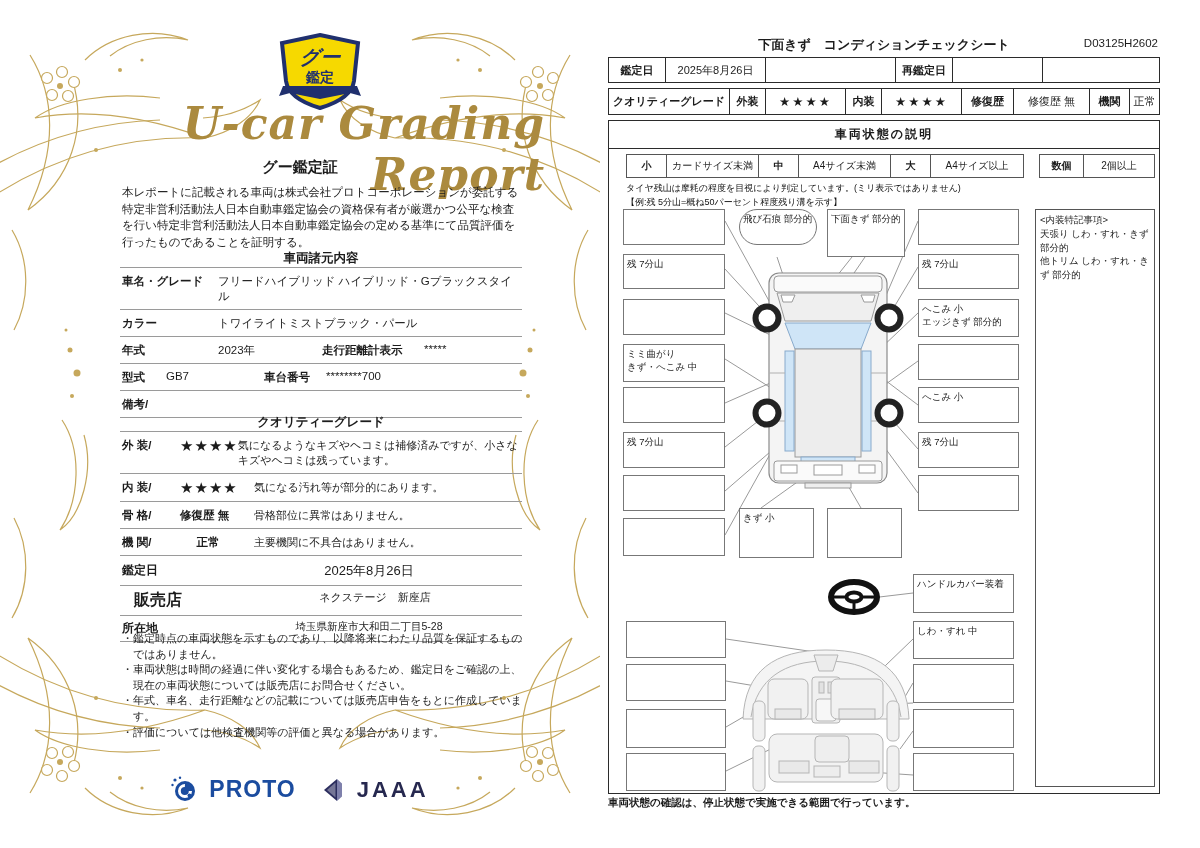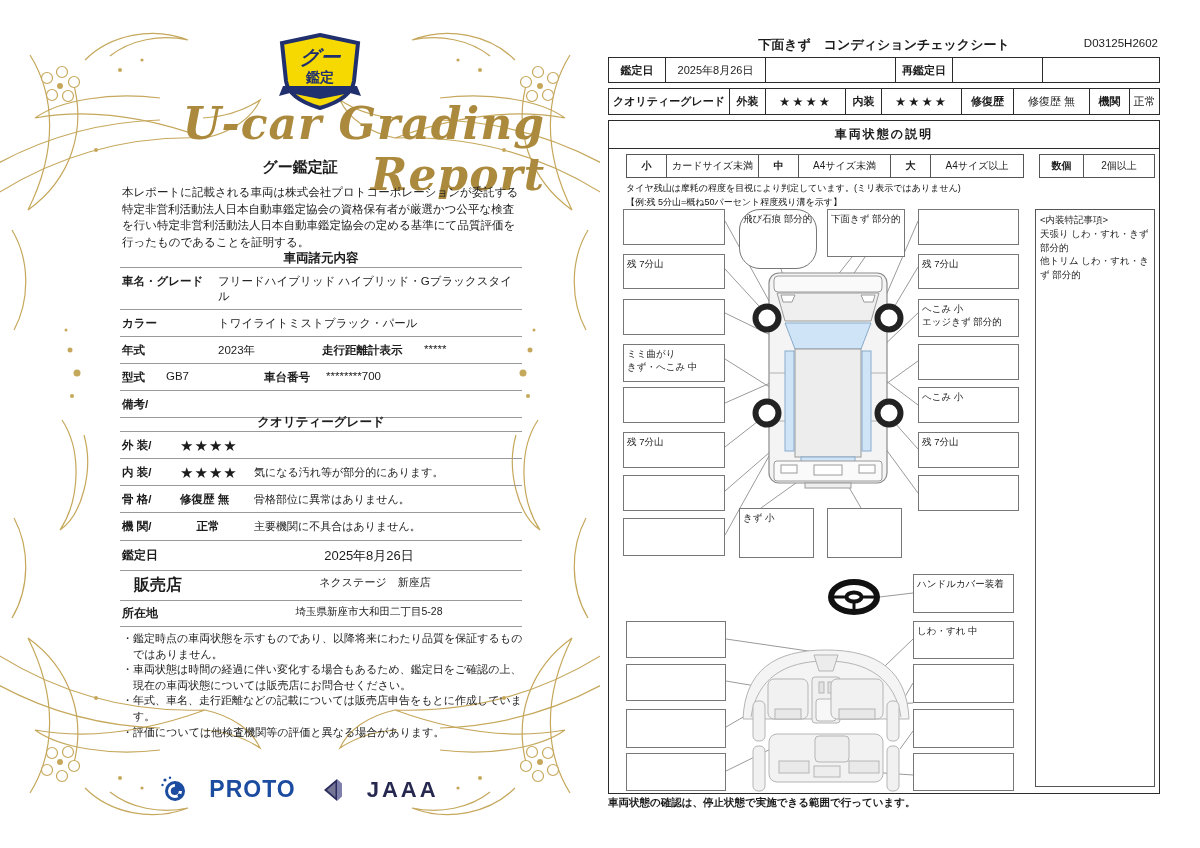--- a/index.html
+++ b/index.html
@@ -22,21 +22,21 @@
   .lrow:last-child{border-bottom:1px solid #9a9a9a;}
   .lbl{font-weight:700;flex:0 0 auto;}
   .val{flex:1 1 auto;}
   .stars{font-size:15px;letter-spacing:1px;line-height:1;}
   .gdesc{font-size:11px;line-height:1.38;}
   .ctr{text-align:center;}
   .about{position:absolute;left:122px;top:631px;width:404px;font-size:11px;line-height:1.42;}
   .about .ttl{font-size:11.5px;margin-bottom:1px;}
   .about .itm{padding-left:1em;text-indent:-1em;}
   .logos{position:absolute;left:0;top:776px;width:600px;display:flex;justify-content:center;align-items:center;gap:26px;}
-  .logo{display:flex;align-items:center;gap:21px;}
+  .logo{display:flex;align-items:center;gap:11px;}
   .proto-txt{font-size:23px;font-weight:700;color:#1b4c9f;letter-spacing:1px;}
   .jaaa-txt{font-size:22px;font-weight:700;color:#26284f;letter-spacing:3px;}
   
   .rp{position:absolute;left:608px;top:0;width:552px;height:848px;font-size:11px;}
   .rp-title{position:absolute;left:56px;top:36px;width:440px;text-align:center;font-size:13px;font-weight:700;}
   .rp-docno{position:absolute;right:2px;top:37px;font-size:11.5px;padding-left:44px;}
   .rtable{position:absolute;display:flex;border:1px solid #2b2b2b;background:#fff;}
   .rc{border-right:1px solid #2b2b2b;display:flex;align-items:center;justify-content:center;
       text-align:center;font-size:11px;box-sizing:border-box;}
   .rc:last-child{border-right:none;}
@@ -141,20 +141,21 @@
         <span class="val"></span>
       </div>
     </div>
 
     <div class="sec-title" style="top:414px;">クオリティーグレード</div>
 
     <div class="ltable" style="top:431px;">
       <div class="lrow">
         <span class="lbl" style="width:58px;">外 装/</span>
         <span class="stars" style="width:74px;">★★★★</span>
+        <span class="val gdesc">気になるようなキズやヘコミは補修済みですが、小さなキズやヘコミは残っています。</span>
       </div>
       <div class="lrow">
         <span class="lbl" style="width:58px;">内 装/</span>
         <span class="stars" style="width:74px;">★★★★</span>
         <span class="val gdesc">気になる汚れ等が部分的にあります。</span>
       </div>
       <div class="lrow">
         <span class="lbl" style="width:58px;">骨 格/</span>
         <span style="width:74px;font-weight:600;">修復歴 無</span>
         <span class="val gdesc">骨格部位に異常はありません。</span>
@@ -362,21 +363,21 @@
 
       <div class="abox" style="left:309px;top:88px;width:101px;height:36px;"></div>
       <div class="abox" style="left:309px;top:133px;width:101px;height:35px;">残 7分山</div>
       <div class="abox" style="left:309px;top:178px;width:101px;height:38px;">へこみ 小
 エッジきず 部分的</div>
       <div class="abox" style="left:309px;top:223px;width:101px;height:36px;"></div>
       <div class="abox" style="left:309px;top:266px;width:101px;height:36px;">へこみ 小</div>
       <div class="abox" style="left:309px;top:311px;width:101px;height:36px;">残 7分山</div>
       <div class="abox" style="left:309px;top:354px;width:101px;height:36px;"></div>
 
-      <div class="abox" style="left:130px;top:88px;width:78px;height:60px;border-radius:21px;">飛び石痕 部分的</div>
+      <div class="abox" style="left:130px;top:88px;width:78px;height:36px;border-radius:21px;">飛び石痕 部分的</div>
       <div class="abox" style="left:218px;top:88px;width:78px;height:48px;">下面きず 部分的</div>
 
       <div class="abox" style="left:130px;top:387px;width:75px;height:50px;">きず 小</div>
       <div class="abox" style="left:218px;top:387px;width:75px;height:50px;"></div>
 
       <div class="abox" style="left:17px;top:500px;width:100px;height:37px;"></div>
       <div class="abox" style="left:17px;top:543px;width:100px;height:37px;"></div>
       <div class="abox" style="left:17px;top:588px;width:100px;height:39px;"></div>
       <div class="abox" style="left:17px;top:632px;width:100px;height:38px;"></div>
       <div class="abox" style="left:304px;top:453px;width:101px;height:39px;">ハンドルカバー装着</div>

